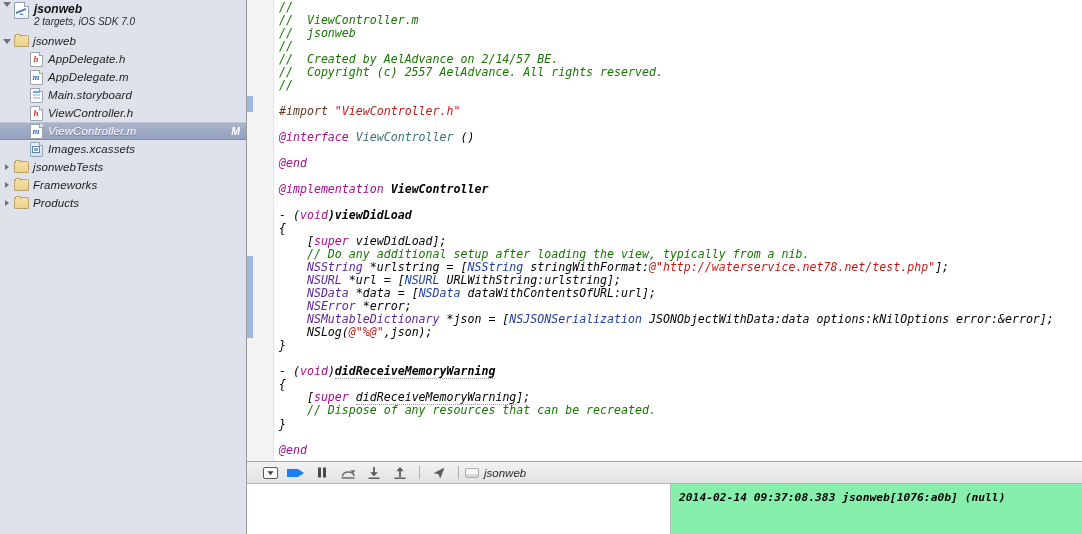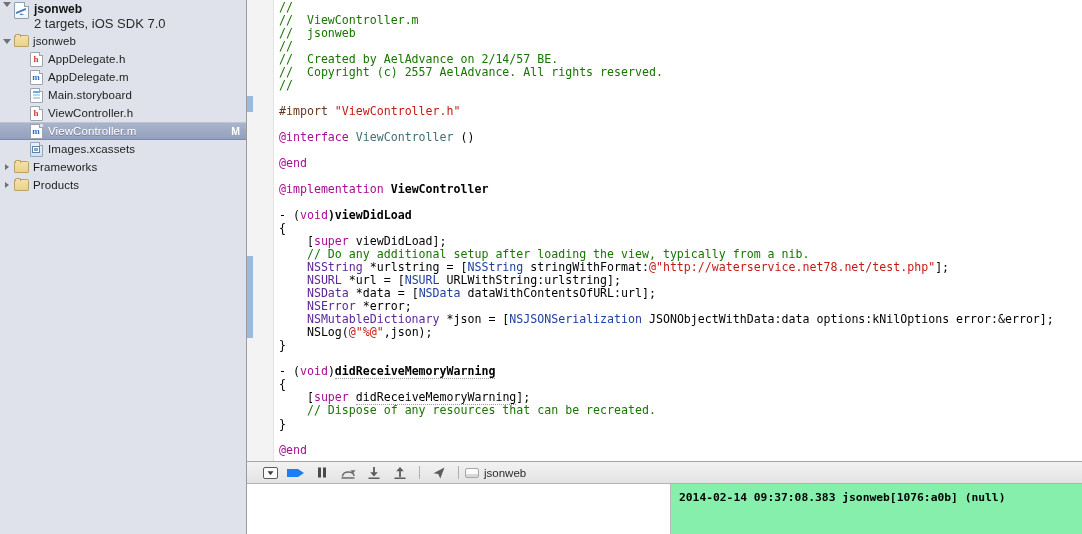--- a/index.html
+++ b/index.html
@@ -15,20 +15,21 @@
     font-family: "Liberation Sans", sans-serif;
     -webkit-font-smoothing: antialiased;
   }
 
   #app {
     position: relative;
     width: 1082px;
     height: 516px;
     display: flex;
     flex-direction: row;
+    font-style: italic;
   }
 
   
   #navigator {
     width: 247px;
     height: 534px;
     background: #dfe2ea;
     border-right: 1px solid #9a9a9a;
     box-sizing: border-box;
     overflow: hidden;
@@ -77,21 +78,21 @@
   .tri.none { border: none; }
 
   .nav-icon { width: 16px; flex: 0 0 16px; display:flex; align-items:center; justify-content:center; margin-right: 3px; }
   .nav-label { margin-left: 1px; letter-spacing: 0.1px; }
   .badge { margin-left: auto; font-size: 10.5px; font-weight: bold; color: #3a3a3a; padding-left: 8px; }
 
   
   .proj-row { display:flex; align-items:flex-start; height: 30px; padding-top:2px; }
   .proj-text { display:flex; flex-direction:column; justify-content:center; line-height: 1.18; margin-left:2px; }
   .proj-name { font-size: 12px; font-weight: bold; color:#111; }
-  .proj-sub { font-size: 13px; color: #2a2a2a; }
+  .proj-sub { font-size: 10px; color: #2a2a2a; }
 
   
   .folder {
     width: 15px; height: 12px;
     background: linear-gradient(to bottom,#f4e2a6 0%, #e9d28c 100%);
     border: 1px solid #b9a268;
     border-radius: 1.5px 1.5px 1px 1px;
     position: relative;
     box-sizing: border-box;
   }
@@ -393,20 +394,30 @@
           <span class="nav-label">Images.xcassets</span>
         </div>
         <div class="nav-row">
           <span style="display:inline-block;width:0px;flex:0 0 0px;"></span>
           <div class="tw">
             <span class="tri"></span>
           </div>
           <div class="nav-icon">
             <span class="folder"></span>
           </div>
+          <span class="nav-label">jsonwebTests</span>
+        </div>
+        <div class="nav-row">
+          <span style="display:inline-block;width:0px;flex:0 0 0px;"></span>
+          <div class="tw">
+            <span class="tri"></span>
+          </div>
+          <div class="nav-icon">
+            <span class="folder"></span>
+          </div>
           <span class="nav-label">Frameworks</span>
         </div>
         <div class="nav-row">
           <span style="display:inline-block;width:0px;flex:0 0 0px;"></span>
           <div class="tw">
             <span class="tri"></span>
           </div>
           <div class="nav-icon">
             <span class="folder"></span>
           </div>

